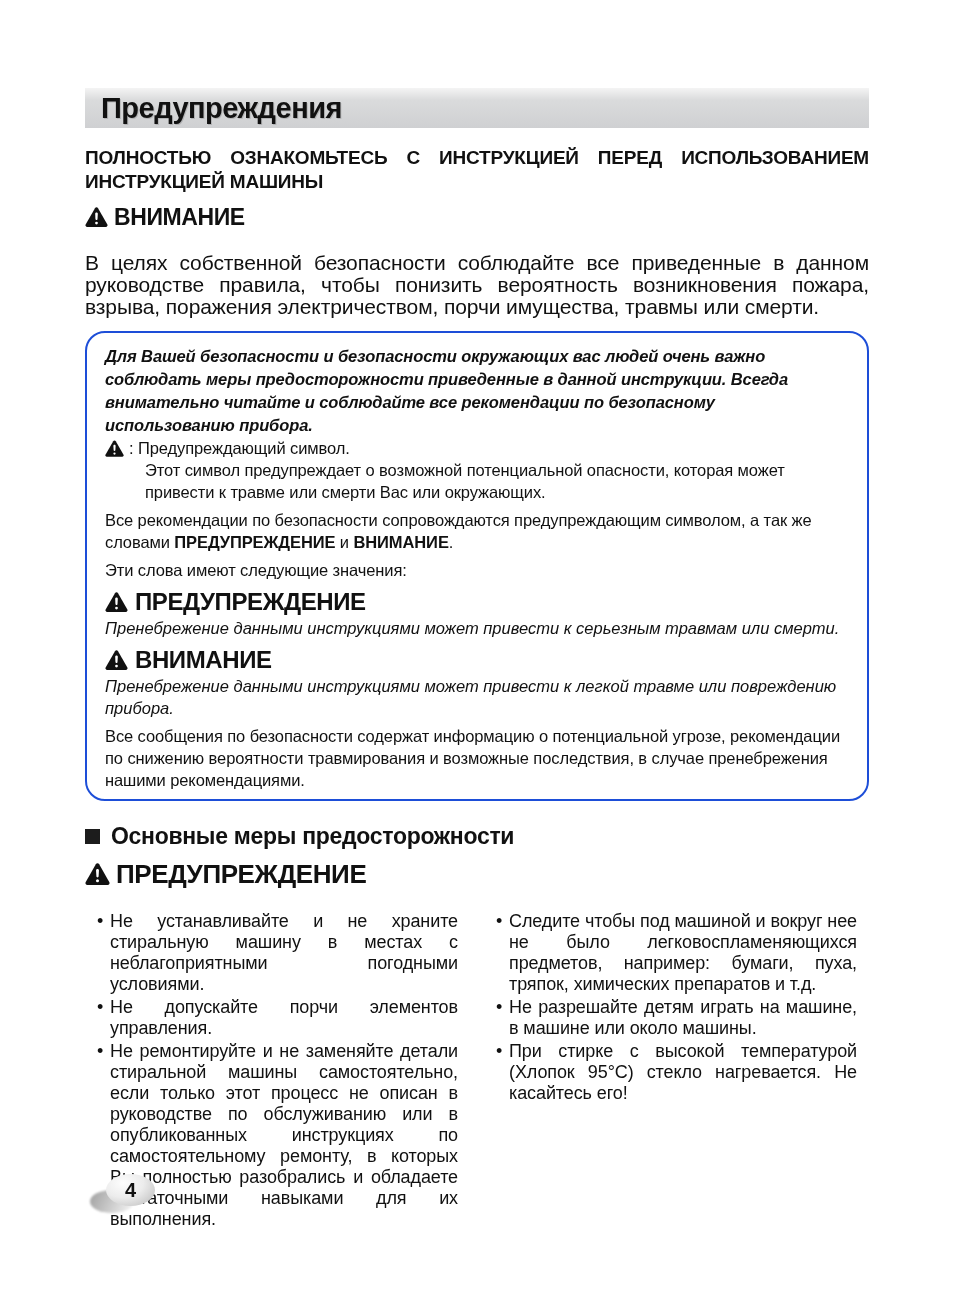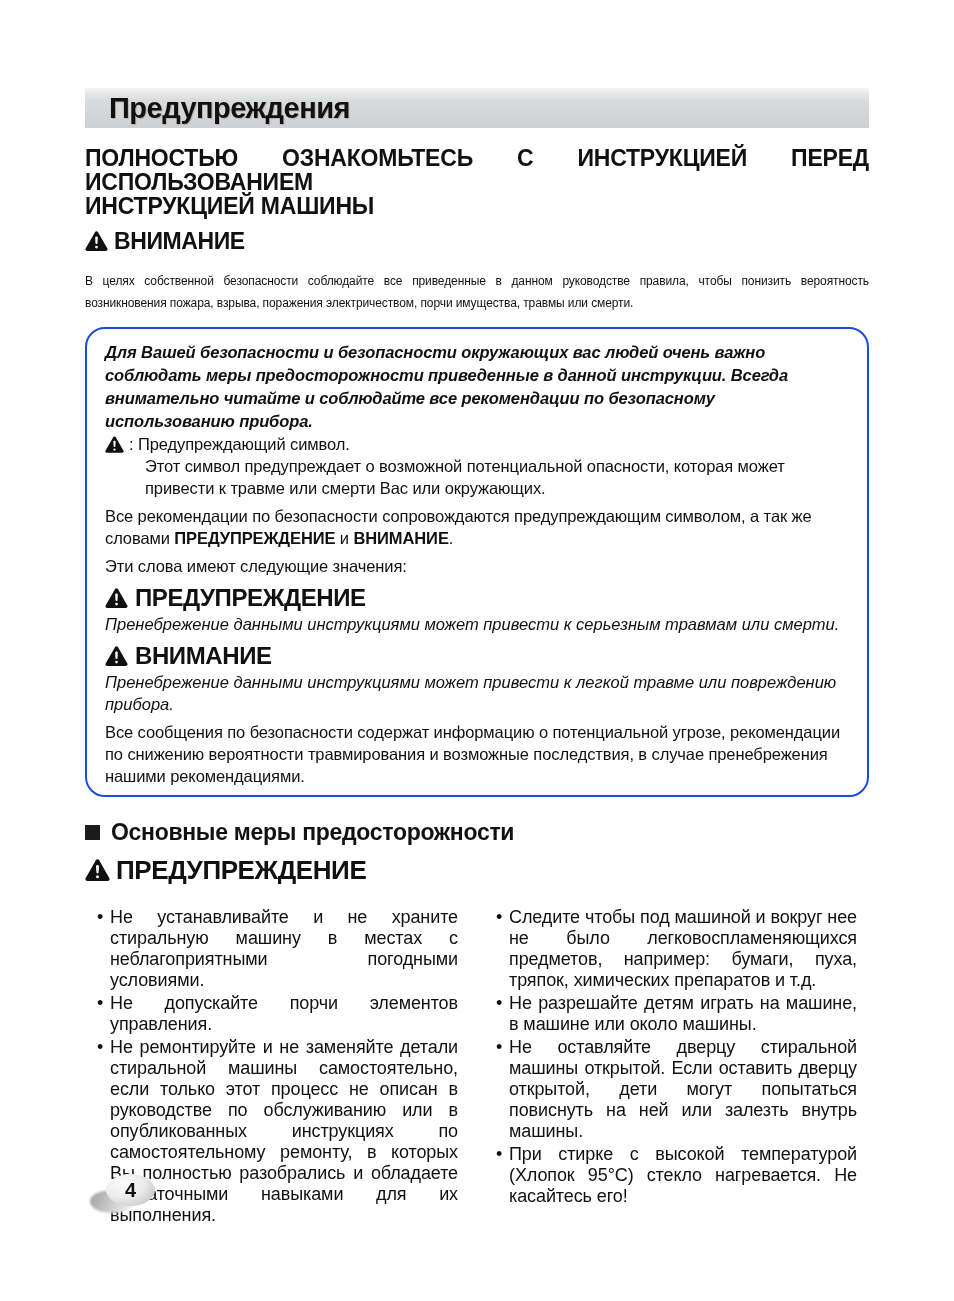--- a/index.html
+++ b/index.html
@@ -7,38 +7,38 @@
     position:relative; width:954px; height:1301px; background:#ffffff;
     font-family:"Liberation Sans","DejaVu Sans",sans-serif; color:#111;
     overflow:hidden;
   }
   .title-bar {
     position:absolute; left:85px; top:88px; width:784px; height:40px;
     background:linear-gradient(to bottom,#f4f4f4 0%,#dadbdc 30%,#cfd0d2 100%);
     display:flex; align-items:center;
   }
   .title-bar-text {
-    font-size:29px; font-weight:bold; padding-left:24px; letter-spacing:-0.5px;
+    font-size:29px; font-weight:bold; padding-left:16px; letter-spacing:-0.5px;
     text-shadow:1px 1px 0 rgba(0,0,0,0.15);
   }
   .content { position:absolute; left:85px; top:146px; width:784px; }
 
-  .doc-heading { font-size:23px; font-weight:bold; line-height:24px; letter-spacing:-0.2px; }
+  .doc-heading { font-size:19px; font-weight:bold; line-height:24px; letter-spacing:-0.2px; }
   .doc-heading .justify-line { text-align:justify; text-align-last:justify; }
 
   .warn-head { display:flex; align-items:center; font-weight:bold; letter-spacing:-0.4px; }
   .warn-head.md { font-size:23px; margin-top:10px; line-height:26px; }
   .warn-head.lg { font-size:26px; margin-top:10px; line-height:30px; }
   .warn-head .wicon { margin-right:6px; flex:0 0 auto; }
 
   .w-sm { width:19px; height:17px; }
   .w-md { width:23px; height:20px; }
   .w-lg { width:25px; height:22px; }
 
-  .body-text { font-size:12px; line-height:22px; text-align:justify; margin-top:16px; letter-spacing:-0.1px; }
+  .body-text { font-size:21px; line-height:22px; text-align:justify; margin-top:22px; letter-spacing:-0.1px; }
 
   .safety-box {
     border:2px solid #1d4ed8; border-radius:20px;
     margin-top:13px; padding:12px 22px 8px 18px;
   }
   .box-text { font-size:16.5px; line-height:22px; letter-spacing:-0.1px; }
   .lead { font-weight:bold; font-style:italic; line-height:23px; }
   .symbol-block { }
   .symbol-row { display:flex; align-items:center; }
   .symbol-row .wicon { margin-right:5px; flex:0 0 auto; }
@@ -160,21 +160,20 @@
       <ul class="bullets col left">
 
       <li>Не устанавливайте и не храните стиральную машину в местах с неблагоприятными погодными условиями.</li>
           <li>Не допускайте порчи элементов управления.</li>
           <li>Не ремонтируйте и не заменяйте детали стиральной машины самостоятельно, если только этот процесс не описан в руководстве по обслуживанию или в опубликованных инструкциях по самостоятельному ремонту, в которых Вы полностью разобрались и обладаете достаточными навыками для их выполнения.</li>
         </ul>
       <ul class="bullets col">
 
       <li>Следите чтобы под машиной и вокруг нее не было легковоспламеняющихся предметов, например: бумаги, пуха, тряпок, химических препаратов и т.д.</li>
           <li>Не разрешайте детям играть на машине, в машине или около машины.</li>
-          <li>Не оставляйте дверцу стиральной машины открытой. Если оставить дверцу открытой, дети могут попытаться повиснуть на ней или залезть внутрь машины.</li>
           <li>При стирке с высокой температурой (Хлопок 95°С) стекло нагревается. Не касайтесь его!</li>
         </ul>
     </div>
 
   </div>
 
   <div class="page-bubble-shadow"></div>
   <div class="page-bubble">
     <span class="page-number">4</span>
   </div>

